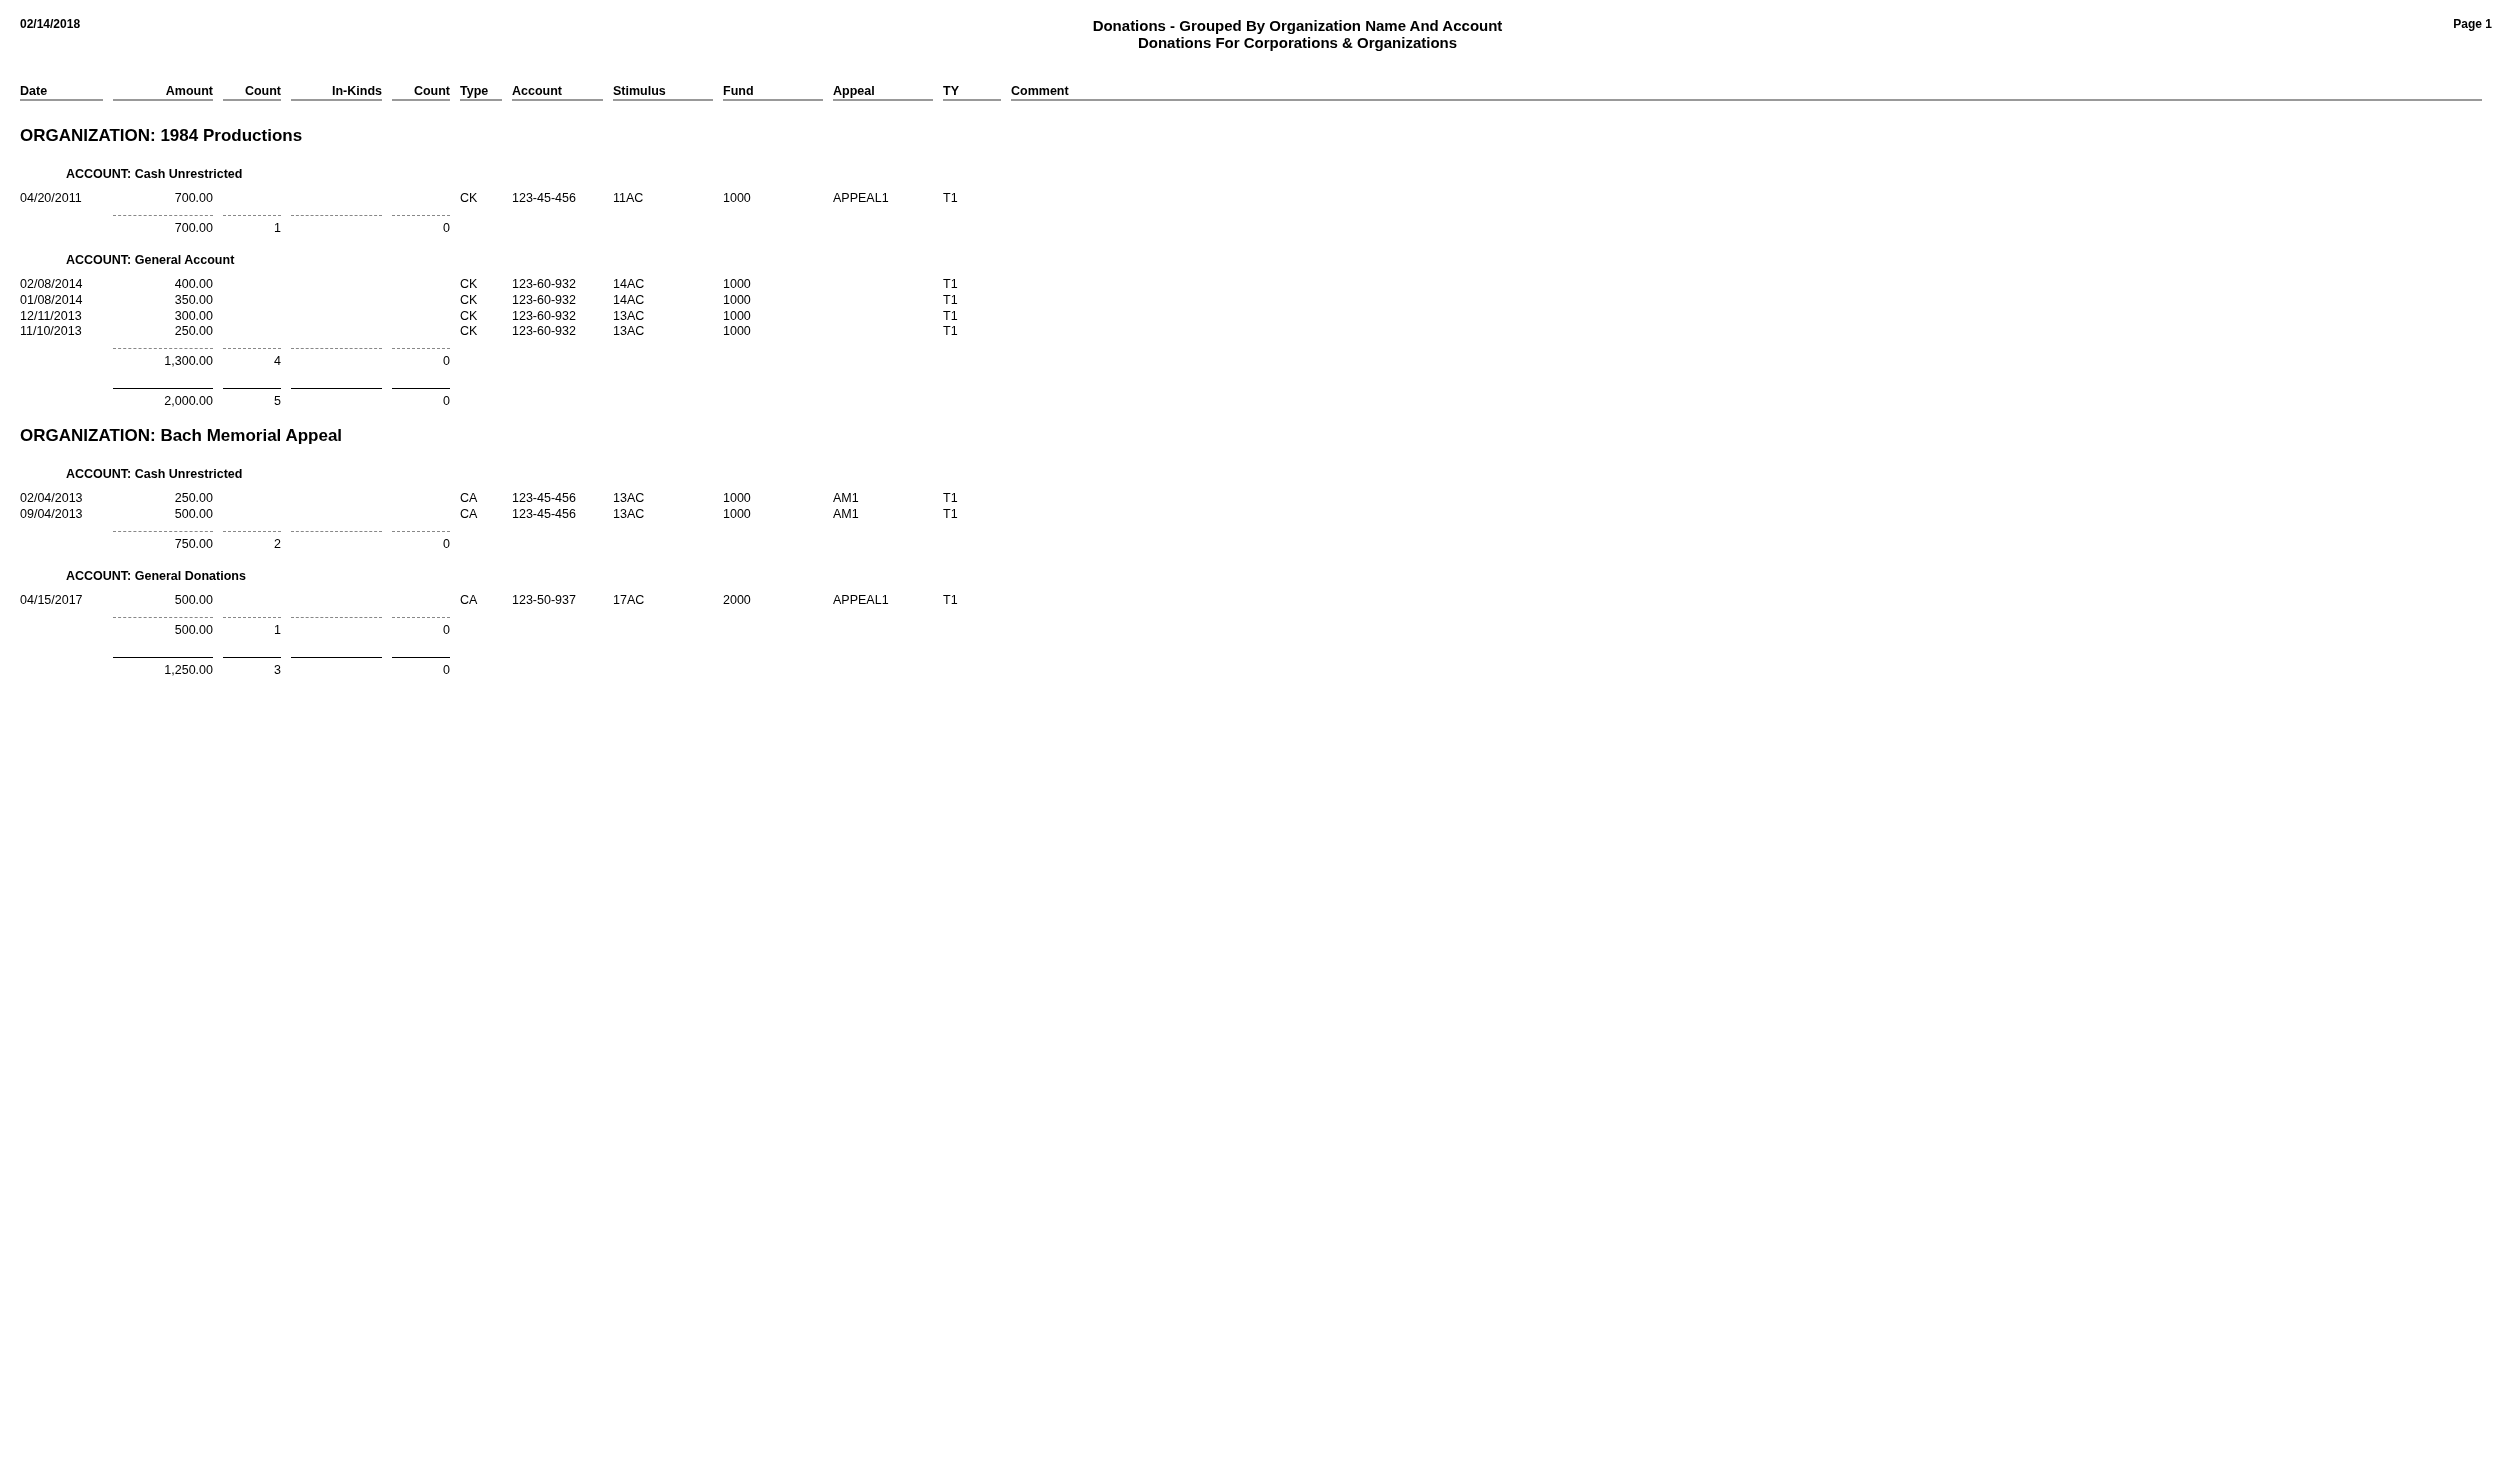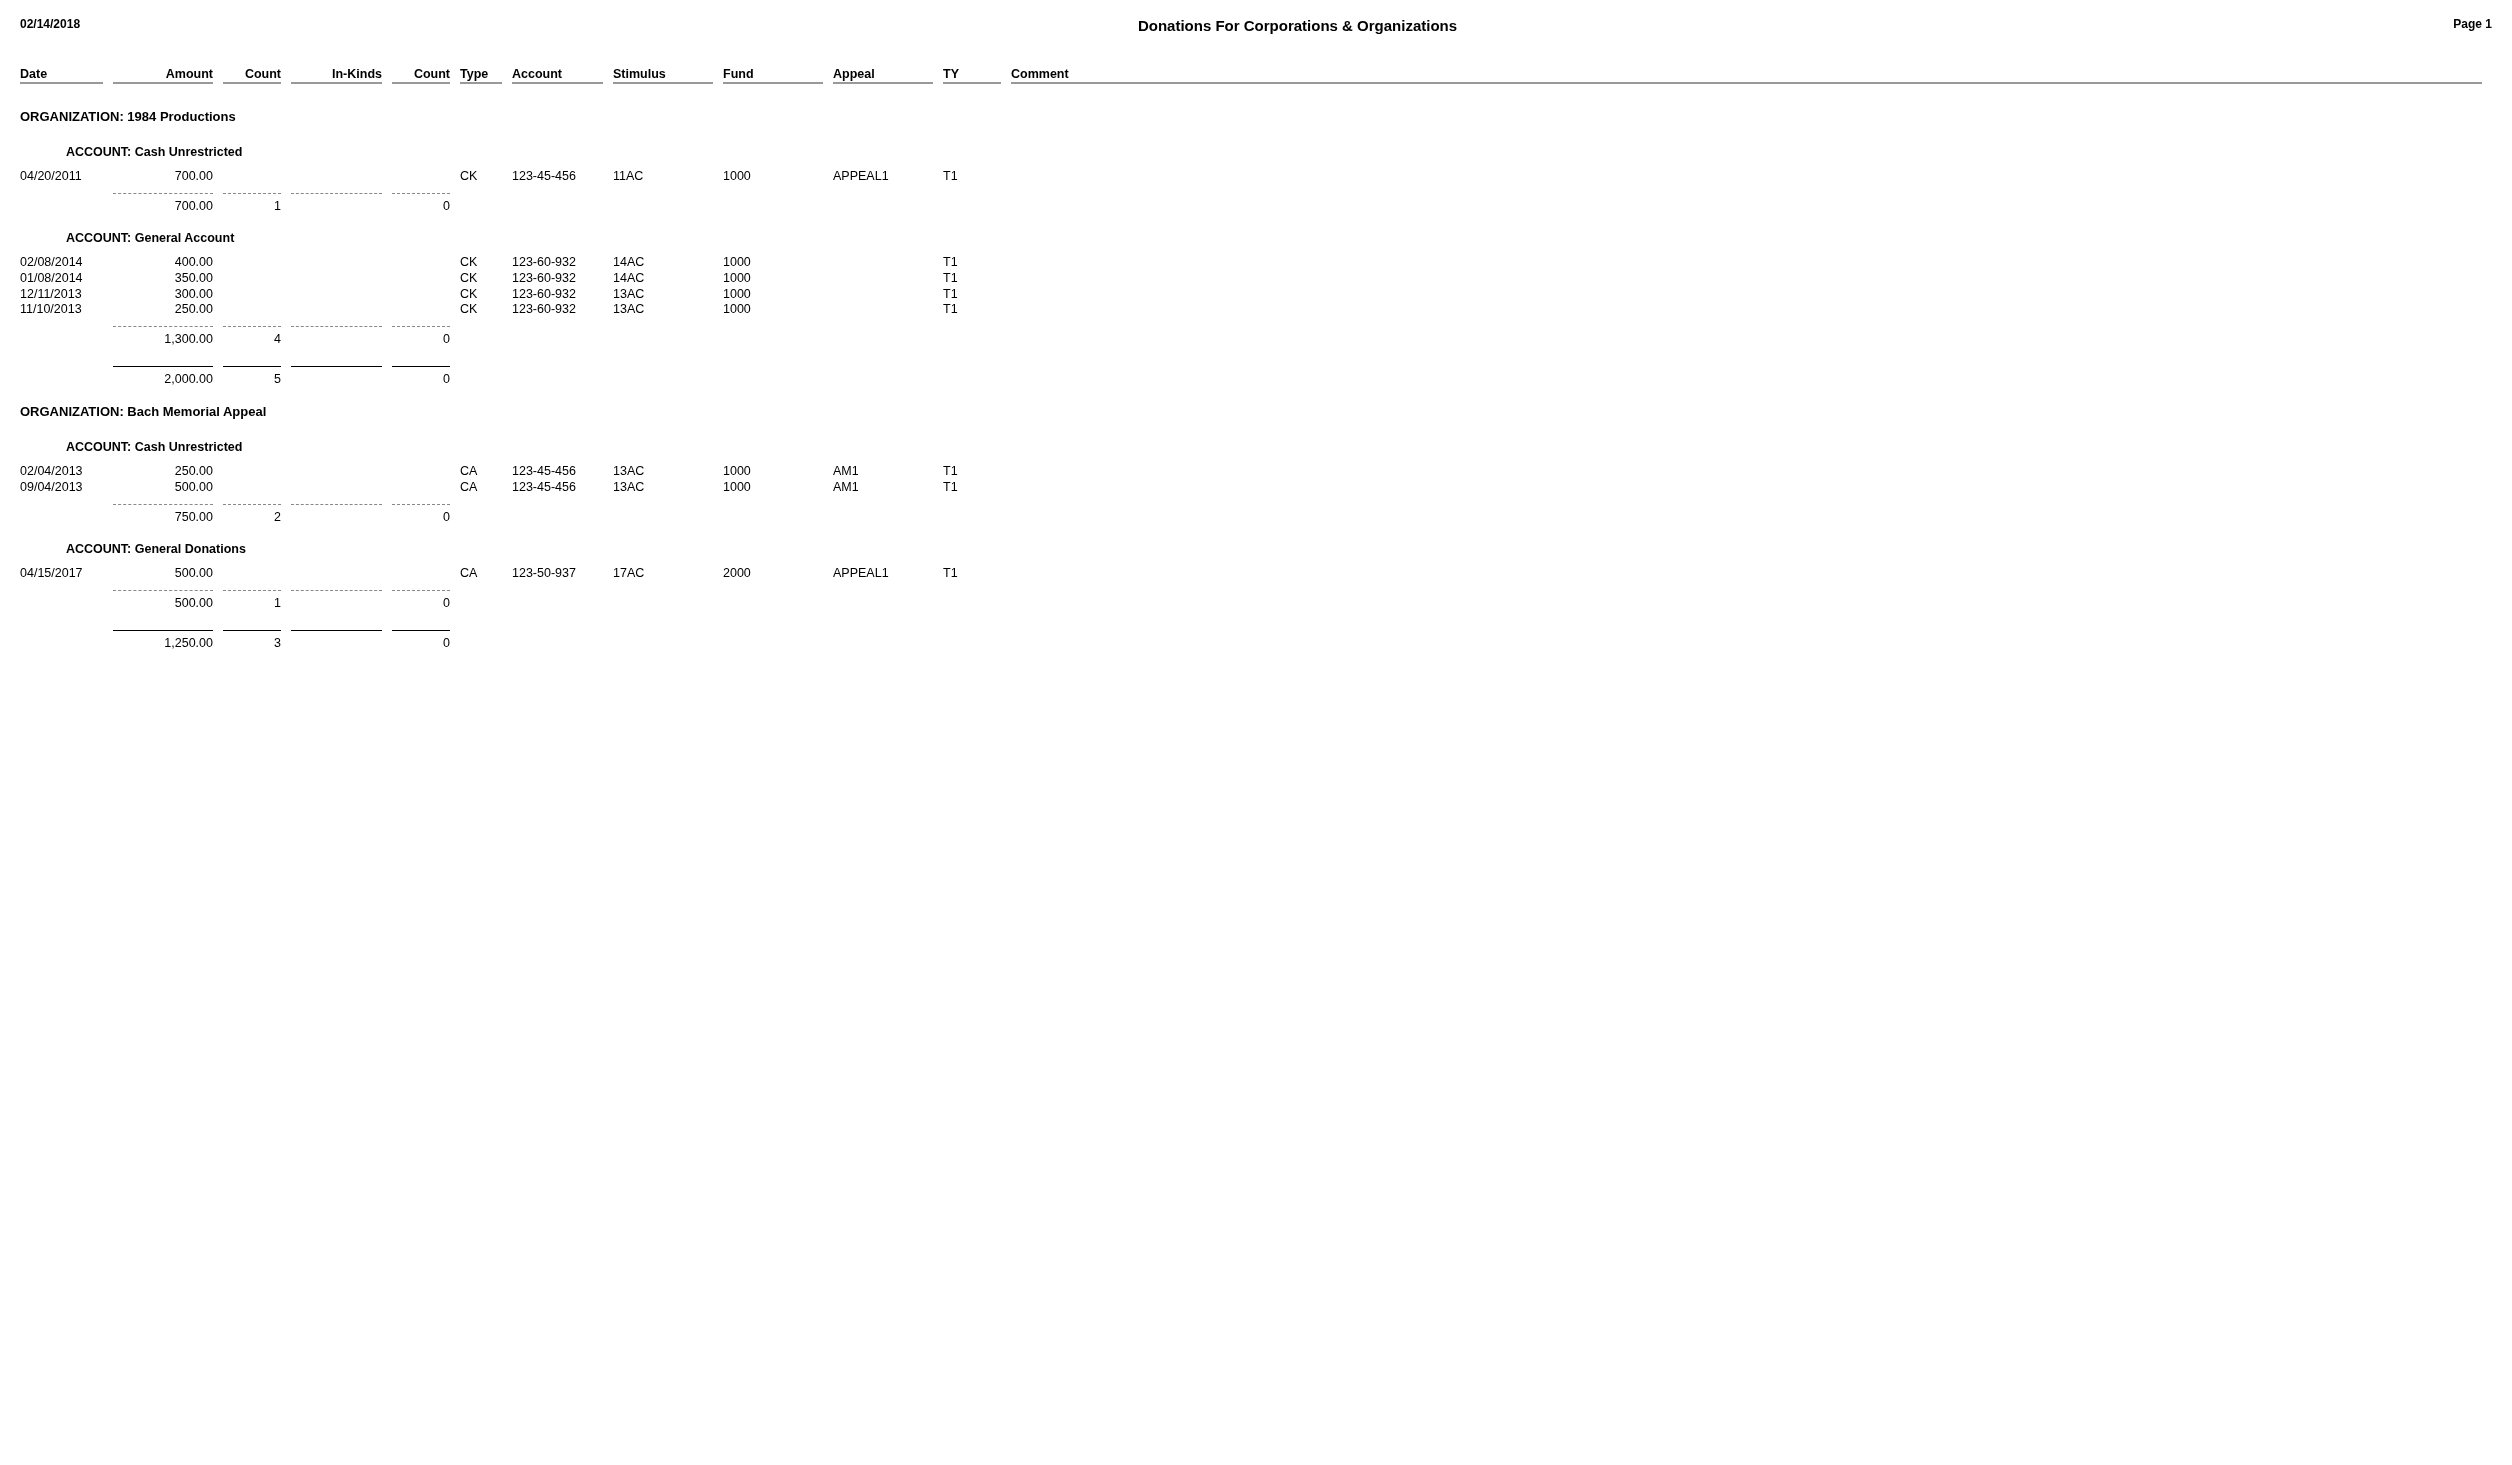--- a/index.html
+++ b/index.html
@@ -63,21 +63,21 @@
   .col-type    { flex: 0 0 42px;  text-align: left; }
   .col-account { flex: 0 0 91px; text-align: left; }
   .col-stimulus{ flex: 0 0 100px; text-align: left; }
   .col-fund    { flex: 0 0 100px; text-align: left; }
   .col-appeal  { flex: 0 0 100px; text-align: left; }
   .col-ty      { flex: 0 0 58px;  text-align: left; }
   .col-comment { flex: 1 1 auto;  text-align: left; }
 
   .org-header {
     font-weight: bold;
-    font-size: 13px;
+    font-size: 17px;
     margin-top: 16.6px;
     margin-bottom: 21px;
   }
   .account-header {
     font-weight: bold;
     font-size: 12.5px;
     margin-left: 46px;
     margin-top: 16.6px;
     margin-bottom: 10px;
   }
@@ -100,20 +100,21 @@
   }
   .subtotal-spacer-top { height: 6.6px; }
   .grandtotal-spacer-top { height: 16.6px; }
 </style>
 </head>
 <body>
 
 <div class="header-row">
   <div class="header-date">02/14/2018</div>
   <div class="header-center">
+    <div class="header-title">Donations - Grouped By Organization Name And Account</div>
     <div class="header-subtitle">Donations For Corporations &amp; Organizations</div>
   </div>
   <div class="header-page">Page 1</div>
 </div>
 
 <div class="columns-row">
   <div class="col-header col-date">Date</div>
   <div class="col-header col-amount">Amount</div>
   <div class="col-header col-count1">Count</div>
   <div class="col-header col-inkinds">In-Kinds</div>

